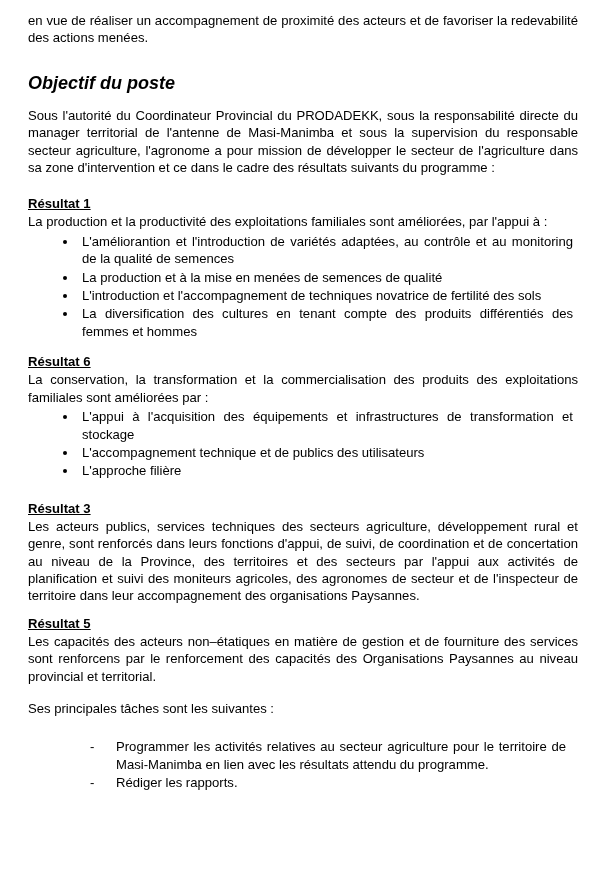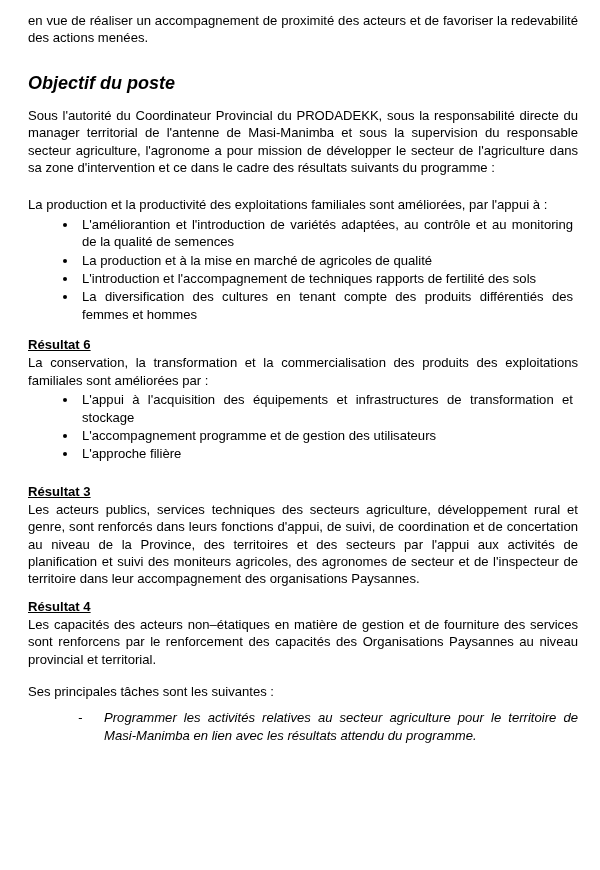--- a/index.html
+++ b/index.html
@@ -53,24 +53,23 @@
     list-style-type: disc;
   }
   ul.bullets li {
     font-size: 13.1px;
     line-height: 1.33;
     text-align: justify;
     margin-bottom: 1px;
     padding-left: 4px;
   }
   ul.dashes {
-    margin: 0;
+    margin: 12px;
     padding-left: 50px;
     list-style: none;
-    font-style: italic;
   }
   ul.dashes li {
     font-size: 13.1px;
     line-height: 1.33;
     text-align: justify;
     position: relative;
     padding-left: 26px;
     margin-bottom: 1px;
   }
   ul.dashes li::before {
@@ -90,58 +89,60 @@
 
   <p class="intro">en vue de réaliser un accompagnement de proximité des acteurs et de favoriser la redevabilité des actions menées.</p>
 
   <div class="section-title">Objectif du poste</div>
 
   <p>Sous l'autorité du Coordinateur Provincial du PRODADEKK,  sous la responsabilité directe du manager territorial de l'antenne de Masi-Manimba et sous la supervision du responsable secteur agriculture, l'agronome a pour mission de développer le secteur de l'agriculture dans sa zone d'intervention et ce dans le cadre des résultats suivants du programme :</p>
 
   <div class="spacer-lg"></div>
 
   <div>
+    <div class="result-heading">Résultat 1</div>
     <p class="result-intro">La production et la productivité des exploitations familiales sont améliorées, par l'appui à :</p>
     <ul class="bullets">
       <li>L'améliorantion et l'introduction de variétés adaptées, au contrôle et au monitoring de la qualité de semences</li>
-      <li>La production et à la mise en marché de agricoles de qualité</li>
-      <li>L'introduction et l'accompagnement de techniques rapports  de fertilité des sols</li>
+      <li>La production et à la mise en menées de semences de qualité</li>
+      <li>L'introduction et l'accompagnement de techniques novatrice  de fertilité des sols</li>
       <li>La diversification des cultures en tenant compte des produits différentiés des femmes et hommes</li>
     </ul>
   </div>
 
   <div class="spacer-md"></div>
 
   <div>
     <div class="result-heading">Résultat 6</div>
     <p class="result-intro">La conservation, la transformation et la commercialisation des produits des exploitations familiales sont améliorées par :</p>
     <ul class="bullets">
       <li>L'appui à l'acquisition des équipements et infrastructures de transformation et stockage</li>
-      <li>L'accompagnement programme et de gestion des utilisateurs</li>
+      <li>L'accompagnement technique et de publics des utilisateurs</li>
       <li>L'approche filière</li>
     </ul>
   </div>
 
   <div class="spacer-lg"></div>
 
   <div>
     <div class="result-heading">Résultat 3</div>
     <p class="result-intro">Les acteurs publics, services techniques des secteurs agriculture, développement rural et genre, sont renforcés dans leurs fonctions d'appui, de suivi, de coordination et de concertation au niveau de la Province, des territoires et des secteurs par l'appui aux activités de planification et suivi des moniteurs agricoles, des agronomes de secteur et de l'inspecteur de territoire dans leur accompagnement des organisations Paysannes.</p>
   </div>
 
   <div class="spacer-sm"></div>
 
   <div>
-    <div class="result-heading">Résultat 4</div>
+    <div class="result-heading">Résultat 5</div>
     <p class="result-intro">Les capacités des acteurs non–étatiques en matière de gestion et de fourniture des services sont renforcens par le renforcement des capacités des Organisations Paysannes au niveau provincial et territorial.</p>
   </div>
 
   <div class="spacer-md"></div>
 
   <p>Ses principales tâches sont les suivantes :</p>
 
   <div class="spacer-sm"></div>
 
   <ul class="dashes">
     <li>Programmer les activités relatives au secteur agriculture pour le territoire de Masi-Manimba en lien avec les résultats attendu du programme.</li>
+    <li>Rédiger les rapports.</li>
   </ul>
 
 </div>
 
 </body></html>

